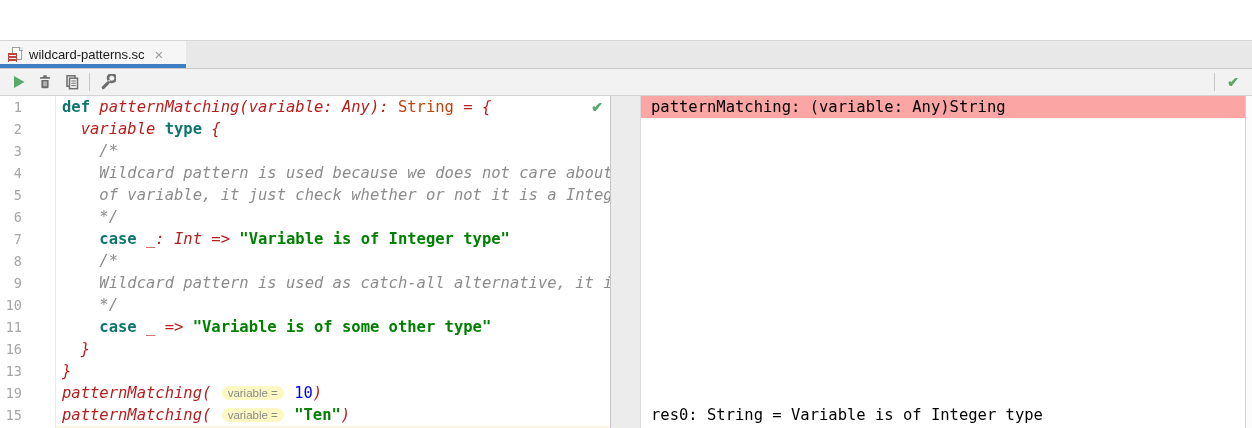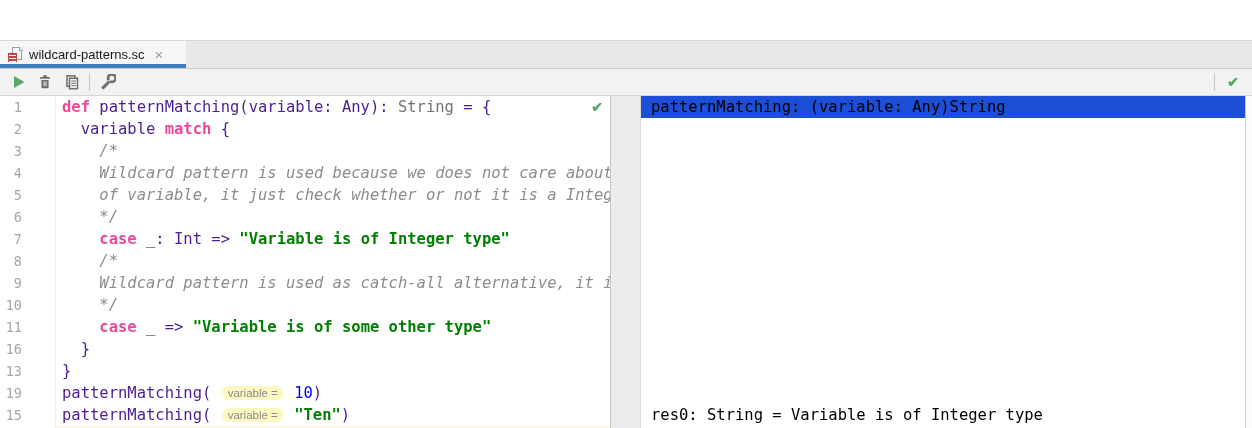--- a/index.html
+++ b/index.html
@@ -46,39 +46,39 @@
   .gut-row { height:22px; display:flex; align-items:center;
              font:13.5px/22px "DejaVu Sans Mono", monospace; color:#a6a6a6; }
   .gut-row .lnum { width:22px; text-align:right; }
   .gut-row .arrow { margin-left:9px; color:#4d4d4d; font-size:14px; }
 
   .code-col { flex:1; overflow:hidden; position:relative; }
   .code-row { height:22px; white-space:pre; overflow:hidden;
               font:15.5px/22px "DejaVu Sans Mono", monospace; color:#000; padding-left:6px; }
   .code-row.current { background:#fdf6e0; }
 
-  .tok-kw  { color:#ec4899; font-weight:bold; }
-  .tok-typ { color:#737373; }
+  .tok-kw  { color:#0f766e; font-weight:bold; }
+  .tok-typ { color:#c2410c; }
   .tok-str { color:#008000; font-weight:bold; }
   .tok-num { color:#0000ff; }
   .tok-com { color:#8c8c8c; font-style:italic; }
-  .tok-pl  { color:#4c1d95; }
+  .tok-pl  { color:#b91c1c;font-style:italic; }
   .tok-hint { font:11.5px "Liberation Sans", sans-serif; color:#8a8a8a;
               background:#fef9c3; border-radius:7px; padding:1px 6px; margin:0 1px;
               vertical-align:1px; }
 
   .editor-check { position:absolute; top:2px; right:7px; }
 
   .mid-strip { width:31px; flex:0 0 auto; background:#ececec;
                border-left:1px solid #c6c6c6; border-right:1px solid #dadada; cursor:col-resize; }
 
   .right-pane { flex:1; overflow:hidden; background:#fff; }
   .res-row { height:22px; white-space:pre; overflow:hidden;
              font:15.5px/22px "DejaVu Sans Mono", monospace; color:#000; padding-left:10px; }
-  .res-row.highlight { background:#1d4ed8; }
+  .res-row.highlight { background:#fca5a5; }
 
   .scroll-col { width:7px; flex:0 0 auto; background:#fcfcfc; border-left:1px solid #d0d0d0; }
 </style>
 </head>
 <body>
 
 <div class="window">
 
   <div class="tabbar">
     <div class="tab">
@@ -186,21 +186,21 @@
           <div class="gut-row">
             <span class="lnum">16</span>
             <span class="arrow">→</span>
           </div>
           <div class="gut-row">
             <span class="lnum">17</span>
           </div>
         </div>
       <div class="code-col">
           <div class="code-row"><span class="tok-kw">def</span><span class="tok-pl"> patternMatching(variable: Any): </span><span class="tok-typ">String</span><span class="tok-pl"> = {</span></div>
-          <div class="code-row"><span class="tok-pl">  variable </span><span class="tok-kw">match</span><span class="tok-pl"> {</span></div>
+          <div class="code-row"><span class="tok-pl">  variable </span><span class="tok-kw">type</span><span class="tok-pl"> {</span></div>
           <div class="code-row"><span class="tok-com">    /*</span></div>
           <div class="code-row"><span class="tok-com">    Wildcard pattern is used because we does not care about the type</span></div>
           <div class="code-row"><span class="tok-com">    of variable, it just check whether or not it is a Integer</span></div>
           <div class="code-row"><span class="tok-com">    */</span></div>
           <div class="code-row"><span class="tok-pl">    </span><span class="tok-kw">case</span><span class="tok-pl"> _: Int =&gt; </span><span class="tok-str">"Variable is of Integer type"</span></div>
           <div class="code-row"><span class="tok-com">    /*</span></div>
           <div class="code-row"><span class="tok-com">    Wildcard pattern is used as catch-all alternative, it is used</span></div>
           <div class="code-row"><span class="tok-com">    */</span></div>
           <div class="code-row"><span class="tok-pl">    </span><span class="tok-kw">case</span><span class="tok-pl"> _ =&gt; </span><span class="tok-str">"Variable is of some other type"</span></div>
           <div class="code-row"><span class="tok-pl">  }</span></div>

